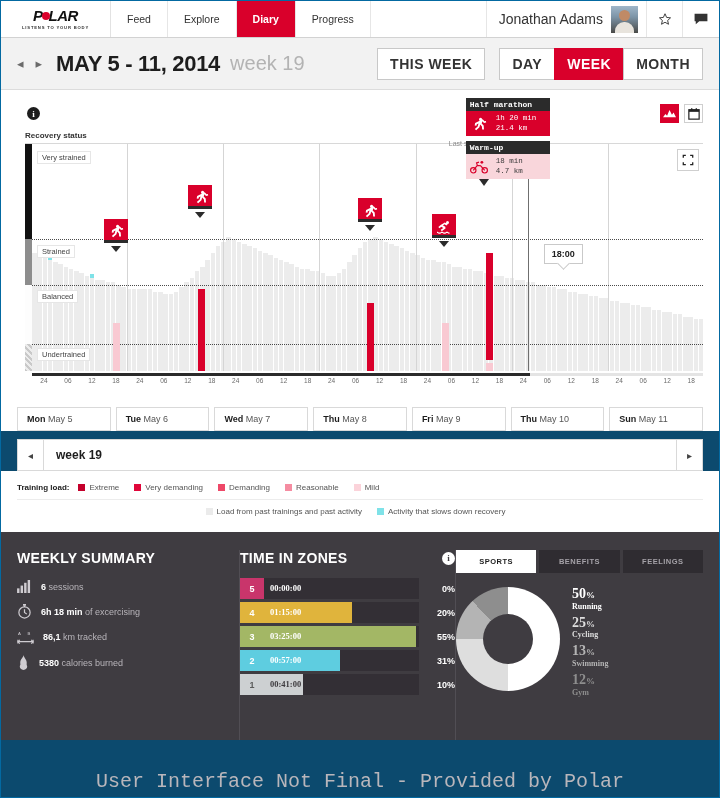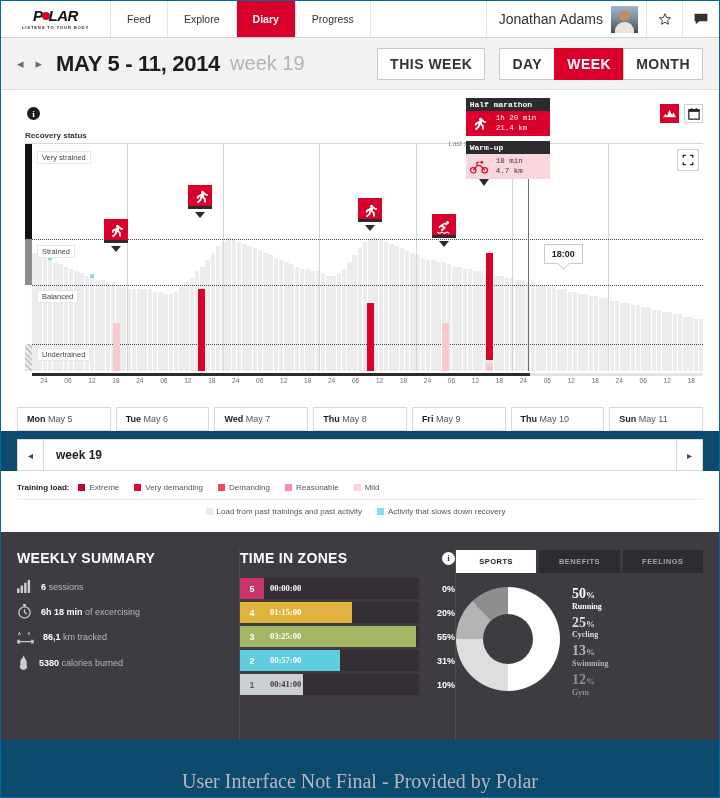--- a/index.html
+++ b/index.html
@@ -135,21 +135,21 @@
   .sp-tab.active { background:#fff; color:#1d1d1d;}
   .donut-area { display:flex; gap:12px; }
   .donut { width:104px; height:104px; position:relative; border-radius:50%;}
   .donut::after{content:"";position:absolute;left:27px;top:27px;width:50px;height:50px;border-radius:50%;background:#3f3c41;}
   .sp-list { flex:1;font-family:Liberation Serif, serif; }
   .sp-item { margin-bottom:5px; }
   .sp-pct { font-size:14px; font-weight:bold; line-height:1.05;}
   .sp-pct span { font-size:9px;}
   .sp-name { font-size:8px; font-weight:bold; }
 
-  .watermark { position:absolute; left:0; right:0; bottom:4px; text-align:center; font-size:20px; color:#b9b6bb; font-family:Liberation Serif, serif;}
+  .watermark { position:absolute; left:0; right:0; bottom:4px; text-align:center; font-size:20px; color:#b9b6bb; font-family:Liberation Mono, monospace;}
 </style>
 </head>
 <body>
 
 <div class="page">
 
   <div class="topnav">
     <div class="brand">
       <div class="brand-word">P<span class="dot"></span>LAR</div>
       <div class="brand-sub">LISTENS TO YOUR BODY</div>

